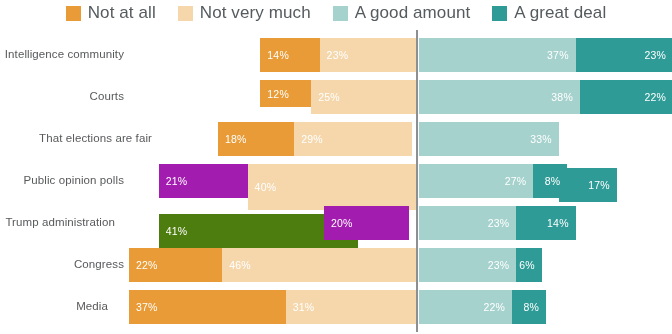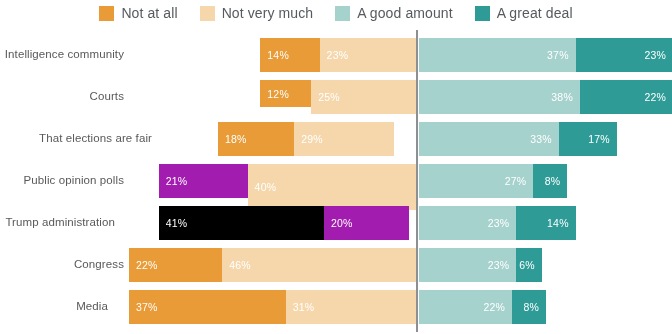--- a/index.html
+++ b/index.html
@@ -36,21 +36,21 @@
     display: flex;
     align-items: center;
     gap: 7px;
   }
   .legend-swatch {
     width: 15px;
     height: 15px;
     flex: 0 0 auto;
   }
   .legend-label {
-    font-size: 14px;
+    font-size: 17px;
     color: #555b5e;
     white-space: nowrap;
     letter-spacing: 0.1px;
   }
 
   
   #plot {
     position: absolute;
     left: 0;
     top: 26px;
@@ -151,48 +151,48 @@
         </div>
         <div class="seg align-right" style="left: 579.93px; width: 93.17px; height: 34px; background: rgb(46, 155, 150);">
           <span class="seg-val">22%</span>
         </div>
       </div>
       <div class="row" style="top: 96px; height: 34px; padding-left: 28px;">
         <div class="row-label" style="right: 548px; top: 10px;">That elections are fair</div>
         <div class="seg align-left" style="left: 217.955px; width: 76.23px; height: 34px; background: rgb(232, 155, 54);">
           <span class="seg-val">18%</span>
         </div>
-        <div class="seg align-left" style="left: 294.185px; width: 100px; height: 34px; background: rgb(246, 215, 172);">
+        <div class="seg align-left" style="left: 294.185px; width: 118px; height: 34px; background: rgb(246, 215, 172);">
           <span class="seg-val">29%</span>
         </div>
         <div class="seg align-right" style="left: 419px; width: 139.755px; height: 34px; background: rgb(166, 210, 206);">
           <span class="seg-val">33%</span>
         </div>
-        <div class="seg align-right" style="left: 558.755px; width: 58px; height: 34px; background: rgb(46, 155, 150);">
+        <div class="seg align-right" style="left: 558.755px; width: 58px; height: 34px; background: rgb(46, 155, 150); margin-top: 46px;">
           <span class="seg-val">17%</span>
         </div>
       </div>
       <div class="row" style="top: 138px; height: 34px;">
         <div class="row-label" style="right: 548px; top: 10px;">Public opinion polls</div>
         <div class="seg align-left" style="left: 158.665px; width: 88.935px; height: 34px; background: #a21caf;">
           <span class="seg-val">21%</span>
         </div>
         <div class="seg align-left" style="left: 247.6px; width: 169.4px; height: 46px; background: rgb(246, 215, 172);">
           <span class="seg-val">40%</span>
         </div>
         <div class="seg align-right" style="left: 419px; width: 114.345px; height: 34px; background: rgb(166, 210, 206);">
           <span class="seg-val">27%</span>
         </div>
         <div class="seg align-right" style="left: 533.345px; width: 33.88px; height: 34px; background: rgb(46, 155, 150);">
           <span class="seg-val">8%</span>
         </div>
       </div>
       <div class="row" style="top: 180px; height: 34px;">
         <div class="row-label" style="right: 557px; top: 10px;">Trump administration</div>
-        <div class="seg align-left" style="left: 158.665px; width: 199px; height: 34px; background: #000000;">
+        <div class="seg align-left" style="left: 158.665px; width: 199px; height: 34px; background: #4d7c0f; margin-top: 8px;">
           <span class="seg-val">41%</span>
         </div>
         <div class="seg align-left" style="left: 324px; width: 84.7px; height: 34px; background: #a21caf;">
           <span class="seg-val">20%</span>
         </div>
         <div class="seg align-right" style="left: 419px; width: 97.405px; height: 34px; background: rgb(166, 210, 206);">
           <span class="seg-val">23%</span>
         </div>
         <div class="seg align-right" style="left: 516.405px; width: 59.29px; height: 34px; background: rgb(46, 155, 150);">
           <span class="seg-val">14%</span>

